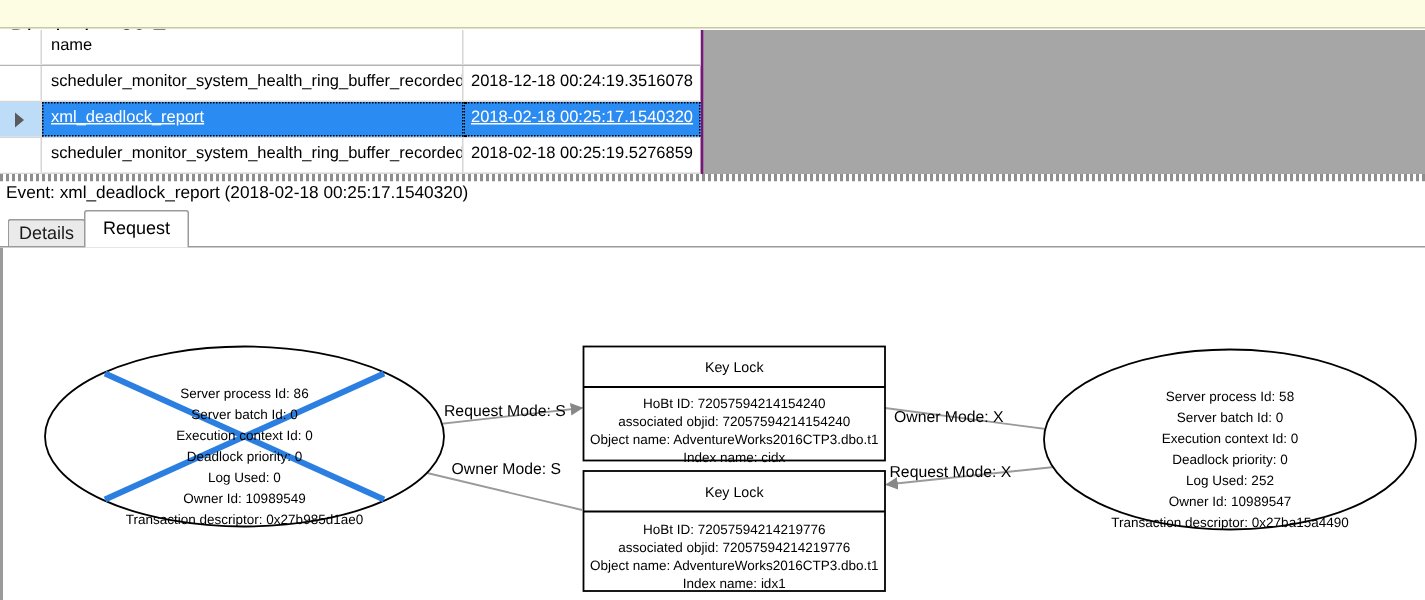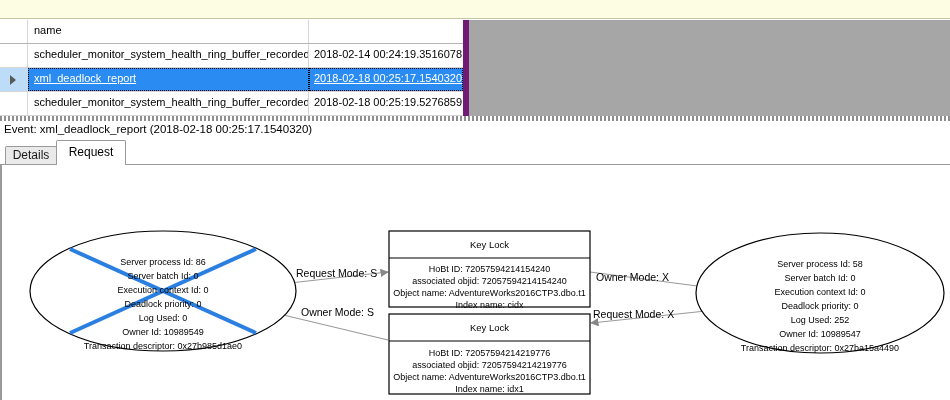--- a/index.html
+++ b/index.html
@@ -40,21 +40,21 @@
     left: 0; top: 20px;
     width: 950px; height: 96px;
     background: #a6a6a6;
     overflow: hidden;
   }
   #grid {
     position: absolute;
     left: 0; top: 0;
     width: 469px;
     background: #ffffff;
-    border-right: 6px solid #701a75;
+    border-right: 2px solid #701a75;
     box-sizing: border-box;
   }
   .grid-row {
     display: flex;
     height: 24px;
     box-sizing: border-box;
     border-bottom: 1px solid #d6d6d6;
   }
   .grid-row.header {
     background: #ffffff;
@@ -220,21 +220,21 @@
   <div id="grid">
 
     <div class="grid-row header">
       <div class="cell-rowhdr"></div>
       <div class="cell-name">name</div>
     </div>
 
     <div class="grid-row">
       <div class="cell-rowhdr"></div>
       <div class="cell-name">scheduler_monitor_system_health_ring_buffer_recorded</div>
-      <div class="cell-ts">2018-02-14 00:24:19.3516078</div>
+      <div class="cell-ts">2018-12-18 00:24:19.3516078</div>
     </div>
 
     <div class="grid-row selected">
       <div class="cell-rowhdr">
         <span class="row-arrow"></span>
       </div>
       <div class="cell-name">xml_deadlock_report</div>
       <div class="cell-ts">2018-02-18 00:25:17.1540320</div>
     </div>
 

